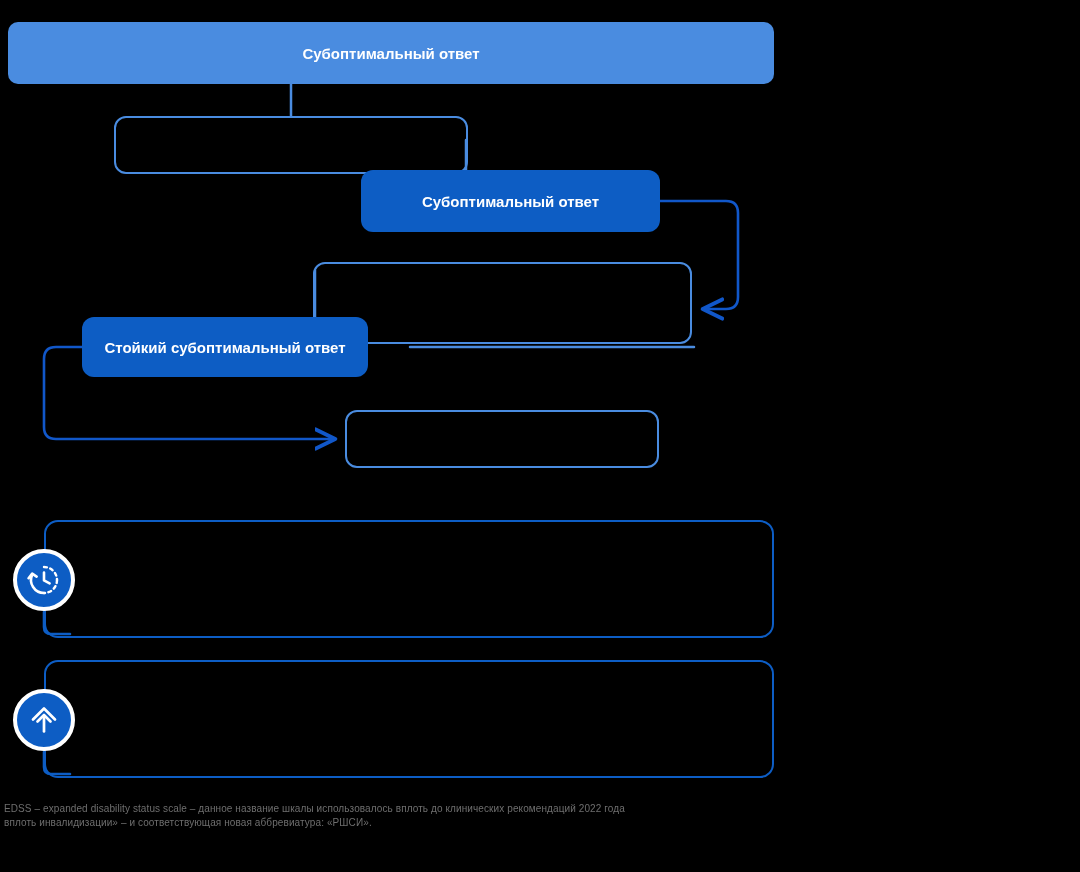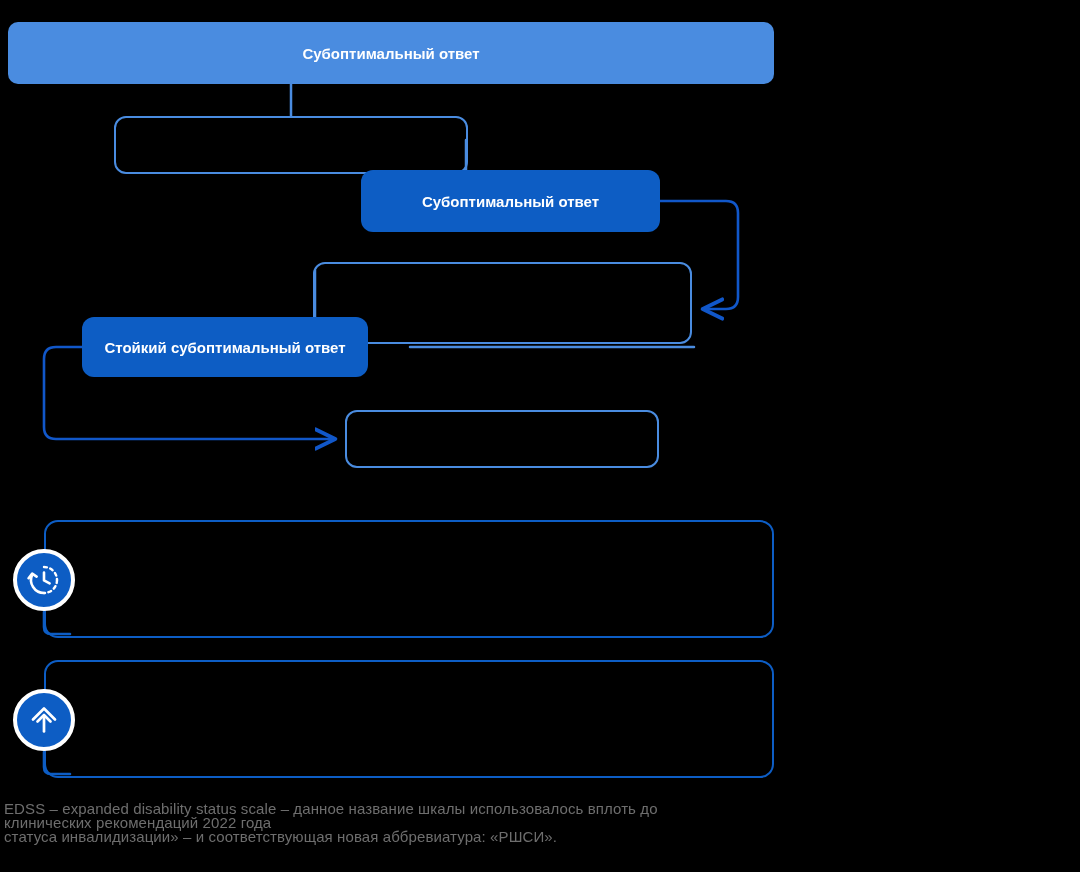--- a/index.html
+++ b/index.html
@@ -42,21 +42,21 @@
     position:absolute;width:62px;height:62px;border-radius:50%;
     background:#0d5dc4;border:4px solid #ffffff;
     display:flex;align-items:center;justify-content:center;
     z-index:6;box-sizing:border-box;
   }
   .badge svg{display:block;}
 
   
   .footnote{
     position:absolute;left:0;width:745px;
-    color:#6e6e6e;font-size:15px;line-height:13.8px;
+    color:#6e6e6e;font-size:10px;line-height:13.8px;
     z-index:4;letter-spacing:.1px;
   }
   .footnote p{margin:0;}
 </style>
 </head>
 <body>
 
 <div class="stage">
 
   <svg class="connectors" viewBox="0 0 1080 872" width="1080" height="872" aria-hidden="true">
@@ -139,16 +139,16 @@
       <path d="M5 15.5 L16 4.5 L27 15.5" fill="none" stroke="#ffffff" stroke-width="2.7" stroke-linecap="round" stroke-linejoin="round"></path>
 
       <path d="M9.5 17.5 L16 11 L22.5 17.5" fill="none" stroke="#ffffff" stroke-width="2.7" stroke-linecap="round" stroke-linejoin="round"></path>
 
       <path d="M16 12.5 L16 27.5" fill="none" stroke="#ffffff" stroke-width="2.7" stroke-linecap="round"></path>
     </svg>
   </div>
 
   <div class="footnote" style="top:802px;">
     <p>EDSS – expanded disability status scale – данное название шкалы использовалось вплоть до клинических рекомендаций 2022 года</p>
-    <p>статуса инвалидизации» – и соответствующая новая аббревиатура: «РШСИ».</p>
+    <p>вплоть инвалидизации» – и соответствующая новая аббревиатура: «РШСИ».</p>
   </div>
 
 </div>
 
 </body></html>

